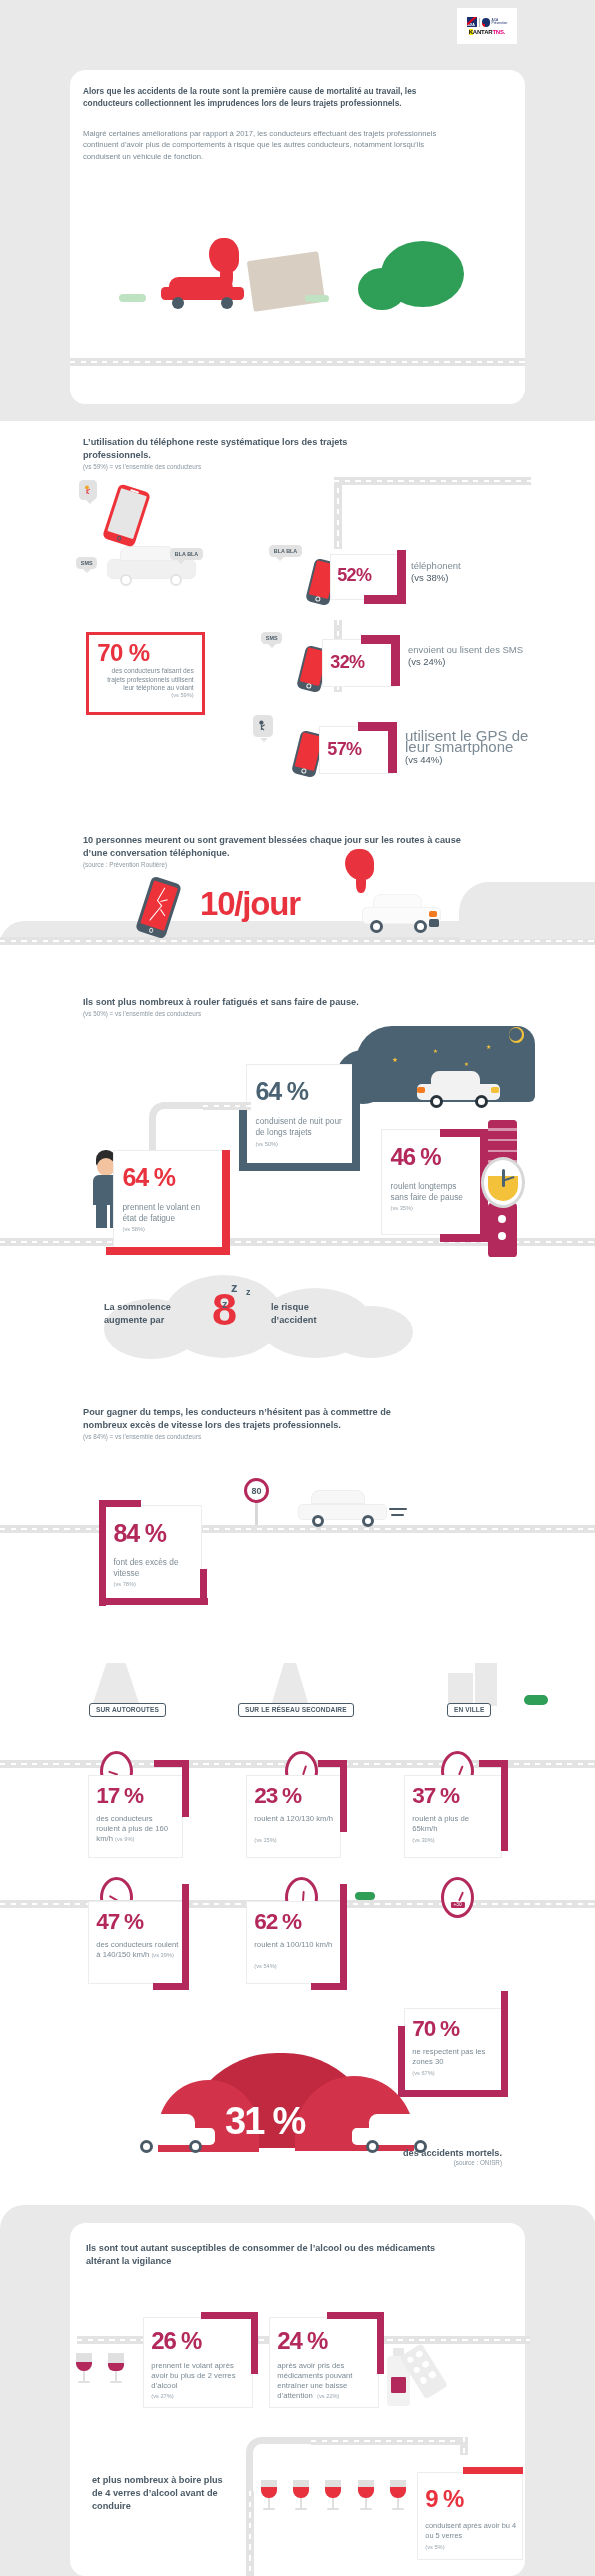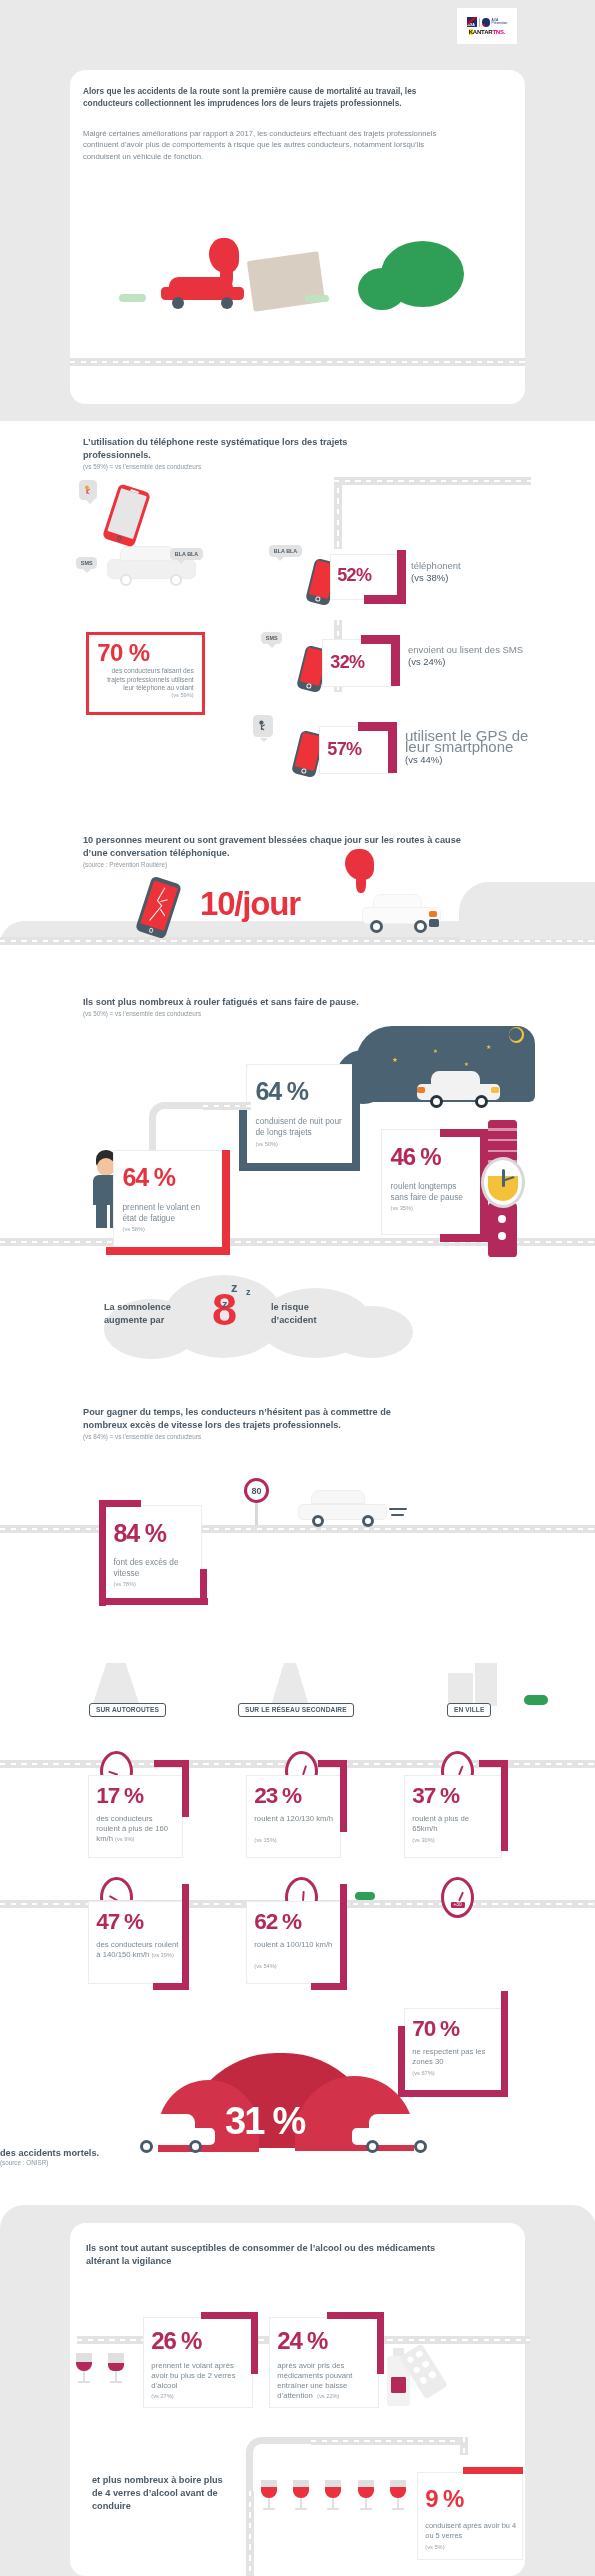--- a/index.html
+++ b/index.html
@@ -529,21 +529,21 @@
     <div style="position:absolute;left:12px;top:26px;width:13px;height:13px;border:3px solid #4a5a66;border-radius:50%;background:#fff;"></div>
     <div style="position:absolute;left:61px;top:26px;width:13px;height:13px;border:3px solid #4a5a66;border-radius:50%;background:#fff;"></div>
   </div>
   <div style="position:absolute;left:352px;top:2114px;width:95px;height:43px;">
     <div style="position:absolute;left:16.7px;top:0;width:54px;height:14.3px;background:#fff;border-radius:8.3px 8.3px 0 0;"></div>
     <div style="position:absolute;left:0;top:14.3px;width:87px;height:16.7px;background:#fff;border-radius:4.8px;"></div>
     <div style="position:absolute;left:14.3px;top:26px;width:13px;height:13px;border:3px solid #4a5a66;border-radius:50%;background:#fff;"></div>
     <div style="position:absolute;left:62px;top:26px;width:13px;height:13px;border:3px solid #4a5a66;border-radius:50%;background:#fff;"></div>
   </div>
   <div style="position:absolute;left:225px;top:2100px;font-size:38px;font-weight:bold;color:#fff;letter-spacing:-1.8px;">31 %</div>
-  <div style="position:absolute;left:0;top:2148px;width:486px;text-align:left;">
+  <div style="position:absolute;left:16px;top:2148px;width:486px;text-align:right;">
     <div style="font-size:9.2px;font-weight:bold;color:#4a5a66;">des accidents mortels.</div>
     <div class="sec-sub" style="margin-top:1.2px;">(source : ONISR)</div>
   </div>
 
   <div class="band-grey" style="top:2205px;height:371px;border-radius:24px 24px 0 0;"></div>
   <div style="position:absolute;left:70px;top:2223px;width:455px;height:353px;background:#fff;border-radius:15.5px;"></div>
 
   <div style="position:absolute;left:86px;top:2242px;width:369px;">
     <div class="sec-title">Ils sont tout autant susceptibles de consommer de l’alcool ou des médicaments altérant la vigilance</div>
   </div>

